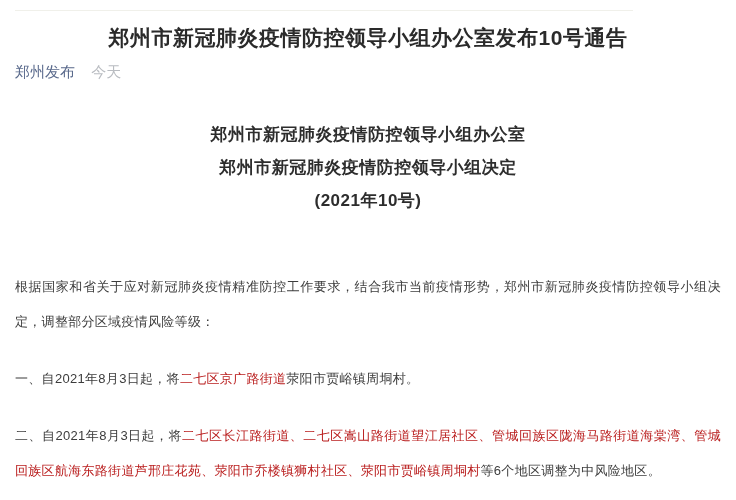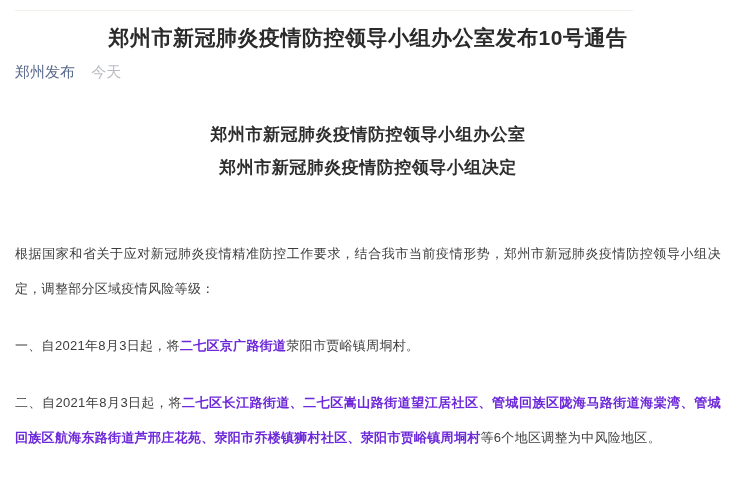--- a/index.html
+++ b/index.html
@@ -66,41 +66,42 @@
     font-size: 13px;
     line-height: 35px;
     color: #3c3c3c;
     letter-spacing: 0.3px;
     text-align: justify;
   }
   .para.intro {
     margin-top: 52px;
   }
   .para .hl {
-    font-weight: 700;
-    color: #6d28d9;
+    font-weight: 400;
+    color: #b91c1c;
   }
 </style>
 </head>
 <body>
 
 <div class="page">
 
   <div class="top-line"></div>
 
   <h1 class="title">郑州市新冠肺炎疫情防控领导小组办公室发布10号通告</h1>
 
   <div class="byline">
     <span class="account">郑州发布</span>
     <span class="time">今天</span>
   </div>
 
   <div class="doc-heading">
     <p>郑州市新冠肺炎疫情防控领导小组办公室</p>
     <p>郑州市新冠肺炎疫情防控领导小组决定</p>
+    <p>(2021年10号)</p>
   </div>
 
   <p class="para intro">
     <span>根据国家和省关于应对新冠肺炎疫情精准防控工作要求，结合我市当前疫情形势，郑州市新冠肺炎疫情防控领导小组决定，调整部分区域疫情风险等级：</span>
   </p>
 
   <p class="para">
     <span>一、自2021年8月3日起，将</span><span class="hl">二七区京广路街道</span><span>荥阳市贾峪镇周垌村。</span>
   </p>
 

